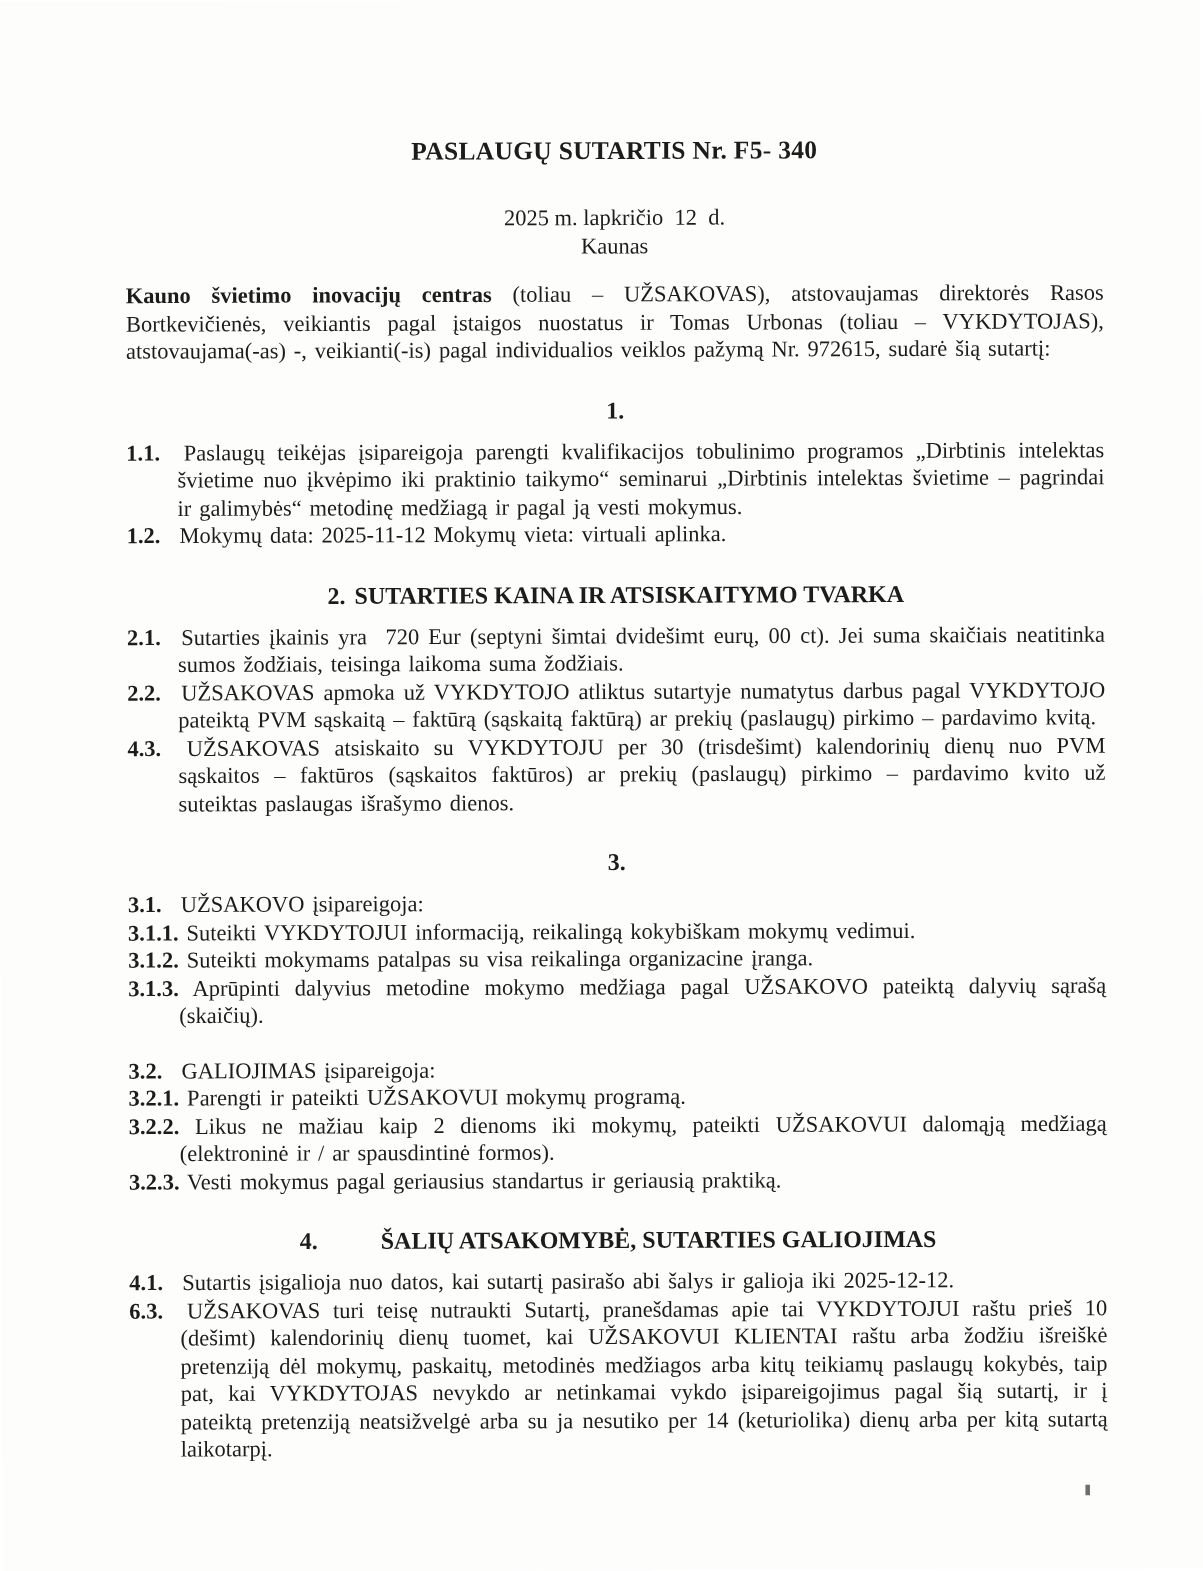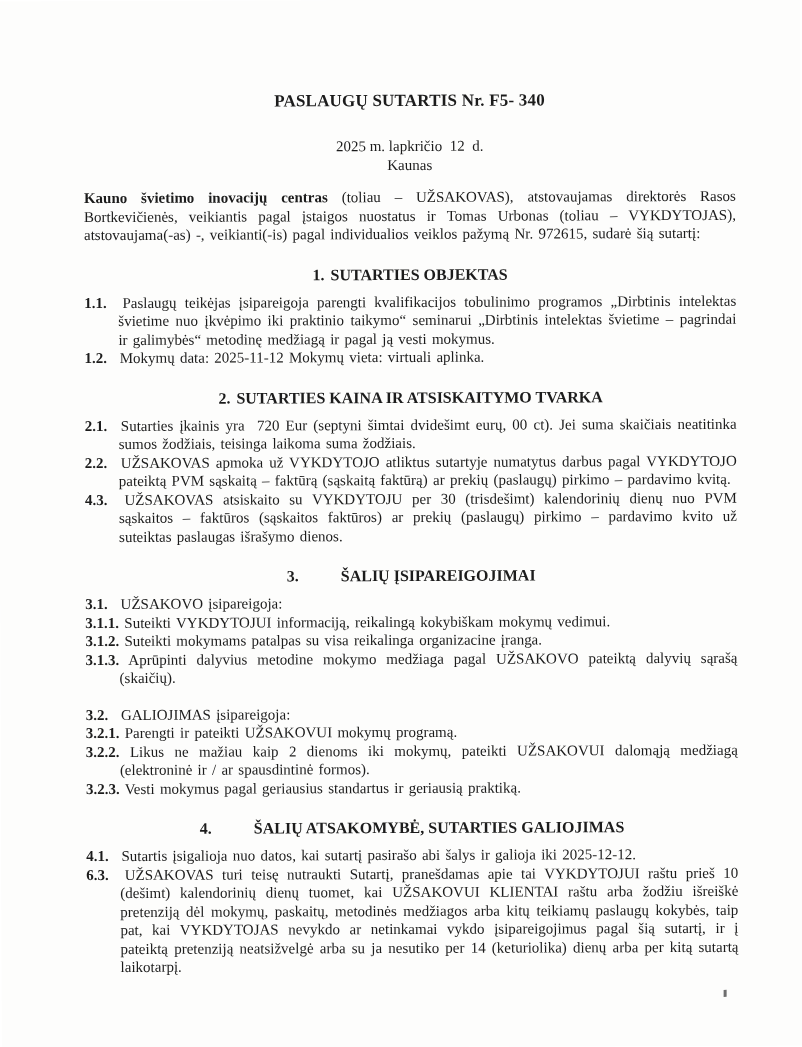--- a/index.html
+++ b/index.html
@@ -58,21 +58,20 @@
 
   <h1 class="doc-title">PASLAUGŲ SUTARTIS Nr. F5- 340</h1>
   <div class="doc-date">2025 m. lapkričio&nbsp; 12&nbsp; d.</div>
   <div class="doc-place">Kaunas</div>
 
   <p class="preamble"><span class="b">Kauno švietimo inovacijų centras</span><span> (toliau – UŽSAKOVAS), atstovaujamas direktorės Rasos Bortkevičienės, veikiantis pagal įstaigos nuostatus ir Tomas Urbonas (toliau – VYKDYTOJAS), atstovaujama(-as) -, veikianti(-is) pagal individualios veiklos pažymą Nr. 972615, sudarė šią sutartį:</span></p>
 
   <section>
     <h2 class="sec-h normal">
       <span>1.</span>
-      <span>SUTARTIES OBJEKTAS</span>
     </h2>
     <div class="items">
       <div class="item">
         <span class="num">1.1.</span>
         <span>Paslaugų teikėjas įsipareigoja parengti kvalifikacijos tobulinimo programos „Dirbtinis intelektas švietime nuo įkvėpimo iki praktinio taikymo“ seminarui „Dirbtinis intelektas švietime – pagrindai ir galimybės“ metodinę medžiagą ir pagal ją vesti mokymus.</span>
       </div>
       <div class="item">
         <span class="num">1.2.</span>
         <span>Mokymų data: 2025-11-12 Mokymų vieta: virtuali aplinka.</span>
       </div>
@@ -96,21 +95,20 @@
       <div class="item">
         <span class="num">4.3.</span>
         <span>UŽSAKOVAS atsiskaito su VYKDYTOJU per 30 (trisdešimt) kalendorinių dienų nuo PVM sąskaitos – faktūros (sąskaitos faktūros) ar prekių (paslaugų) pirkimo – pardavimo kvito už suteiktas paslaugas išrašymo dienos.</span>
       </div>
     </div>
   </section>
 
   <section>
     <h2 class="sec-h wide">
       <span>3.</span>
-      <span>ŠALIŲ ĮSIPAREIGOJIMAI</span>
     </h2>
     <div class="items">
       <div class="item">
         <span class="num">3.1.</span>
         <span>UŽSAKOVO įsipareigoja:</span>
       </div>
       <div class="item">
         <span class="num">3.1.1.</span>
         <span>Suteikti VYKDYTOJUI informaciją, reikalingą kokybiškam mokymų vedimui.</span>
       </div>

